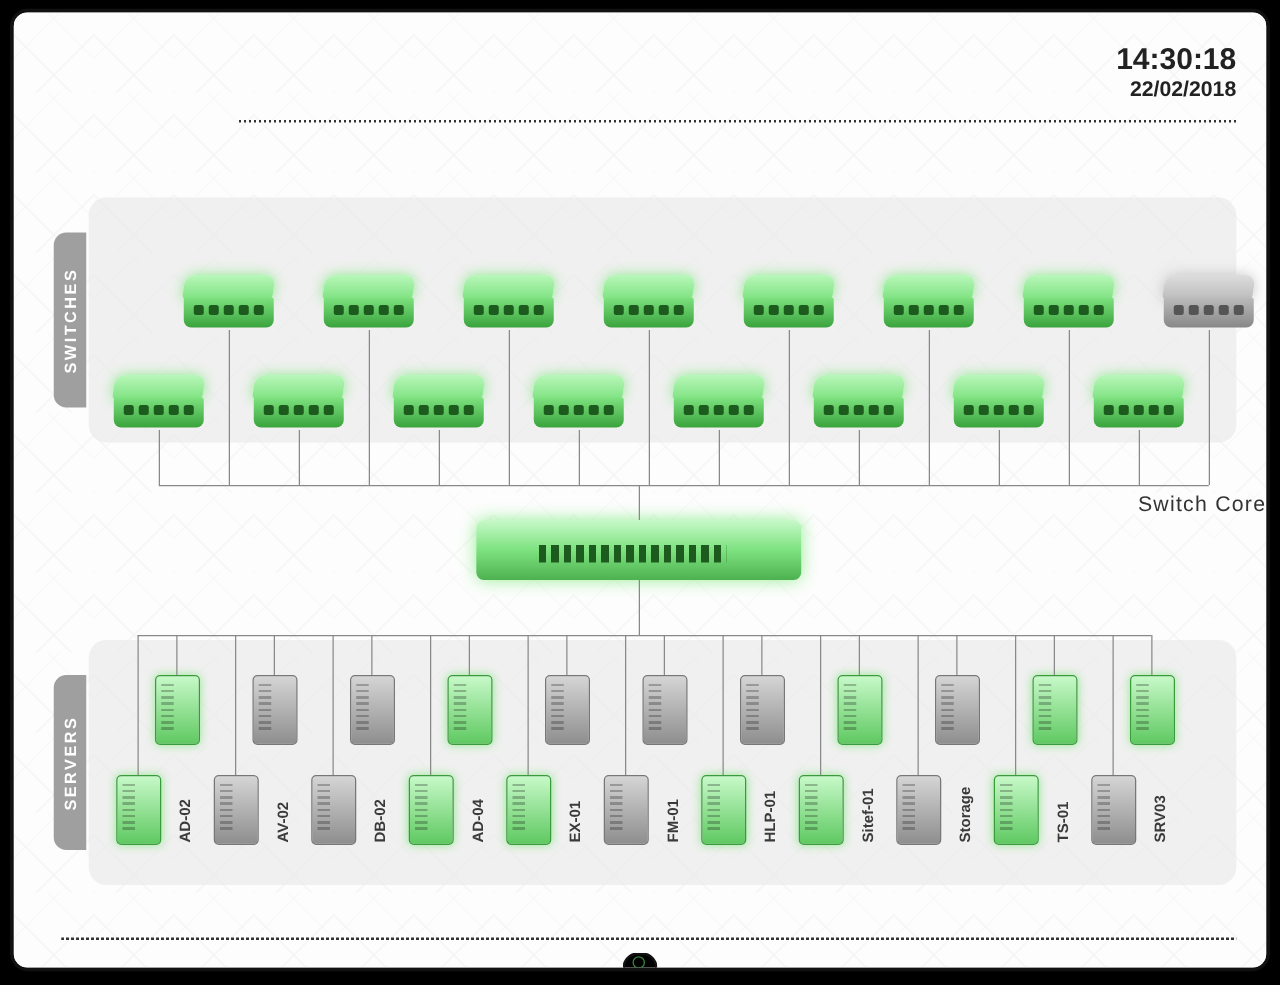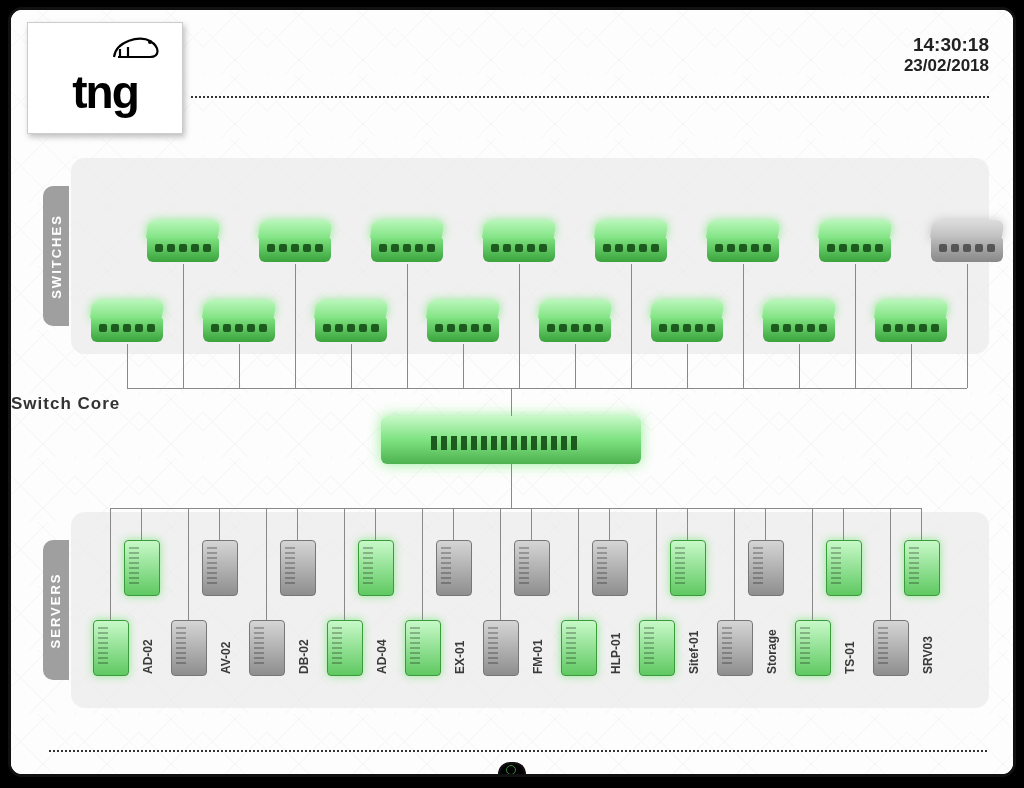--- a/index.html
+++ b/index.html
@@ -79,21 +79,21 @@
     letter-spacing: 1px;
   }
   .clock {
     position: absolute;
     right: 24px;
     top: 24px;
     text-align: right;
     font-weight: 700;
     color: #222;
   }
-  .clock .time { font-size: 19px; }
+  .clock .time { font-size: 24px; }
   .clock .date { font-size: 17px; }
 
   .ruler {
     position: absolute;
     left: 38px;
     right: 24px;
     height: 2px;
     background-image: repeating-linear-gradient(90deg,#333 0 2px, transparent 2px 4px);
   }
   .ruler.r1 { top: 86px; left: 180px; }
@@ -187,23 +187,23 @@
     position:absolute;
     left: 50px; top: 20px;
     width: 150px; height: 14px;
     background-image:
       repeating-linear-gradient(90deg,#1d5a1d 0 6px, transparent 6px 10px);
   }
   .core-label {
     position: absolute;
     left: 0; right: 0;
     top: 384px;
-    text-align: left;
+    text-align: right;
     font-size: 17px;
-    font-weight: 700;
+    font-weight: 400;
     color: #333;
     letter-spacing: 1px;
   }
 
   
   .srv {
     position: absolute;
     width: 34px;
     height: 54px;
     cursor: pointer;
@@ -265,35 +265,25 @@
     border-radius:50%;
   }
 </style>
 </head>
 <body>
 
 <div class="device-frame">
   <div class="content">
     <div class="bg-pattern"></div>
 
-    <div class="logo-box">
-      <span class="logo-cat">
-        <svg width="54" height="28" viewBox="0 0 54 28">
-          <path d="M4 24 C 6 8, 30 2, 40 8 C 50 14, 50 24, 40 24 L 8 24" fill="none" stroke="#000" stroke-width="2.2"></path>
-          <path d="M10 24 L10 16 M18 24 L18 14" stroke="#000" stroke-width="2.2"></path>
-          <circle cx="40" cy="9" r="2" fill="#000"></circle>
-        </svg>
-      </span>
-      <span class="logo-text">tng</span>
-    </div>
 
 
     <div class="clock">
       <div class="time">14:30:18</div>
-      <div class="date">23/02/2018</div>
+      <div class="date">22/02/2018</div>
     </div>
 
     <div class="ruler r1"></div>
     <div class="ruler r2"></div>
 
     <div class="panel switches">
       <div class="panel-tab">
         <span>SWITCHES</span>
       </div>
     </div>

